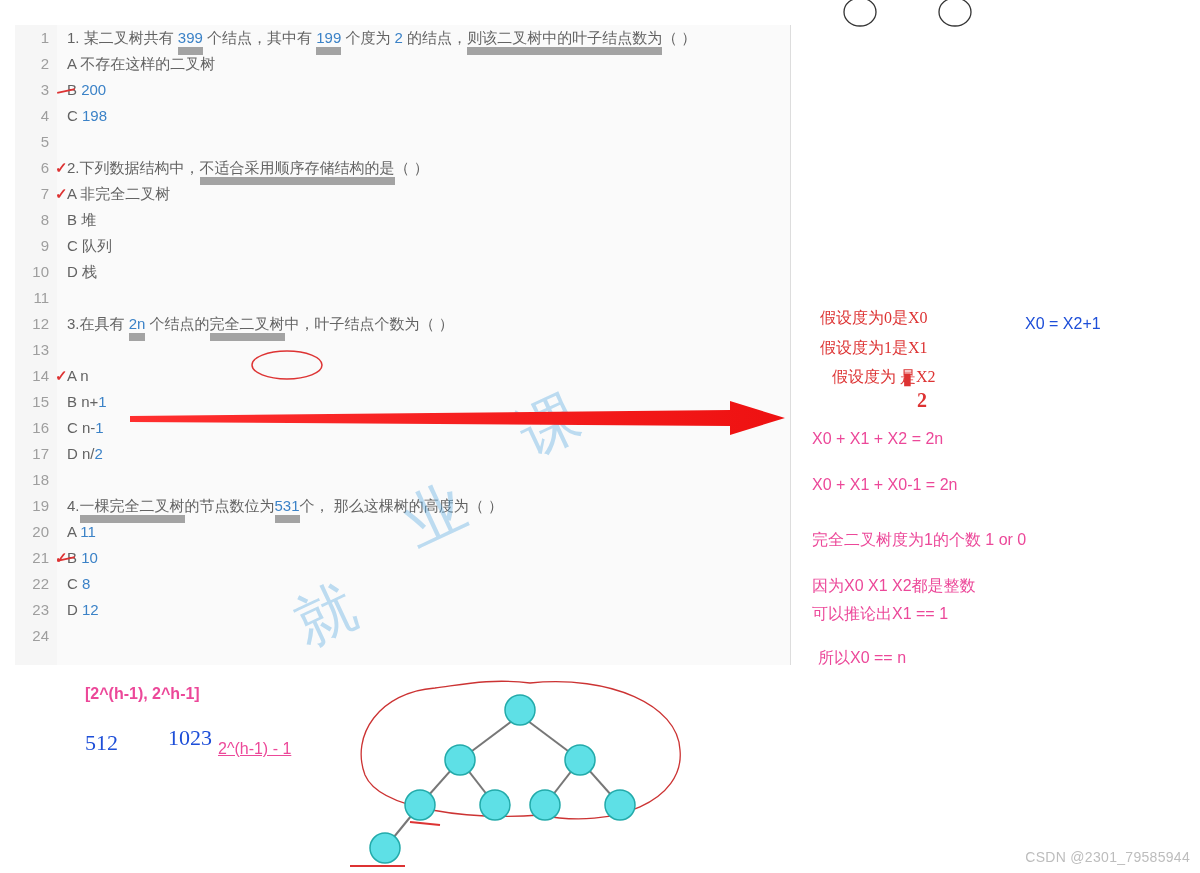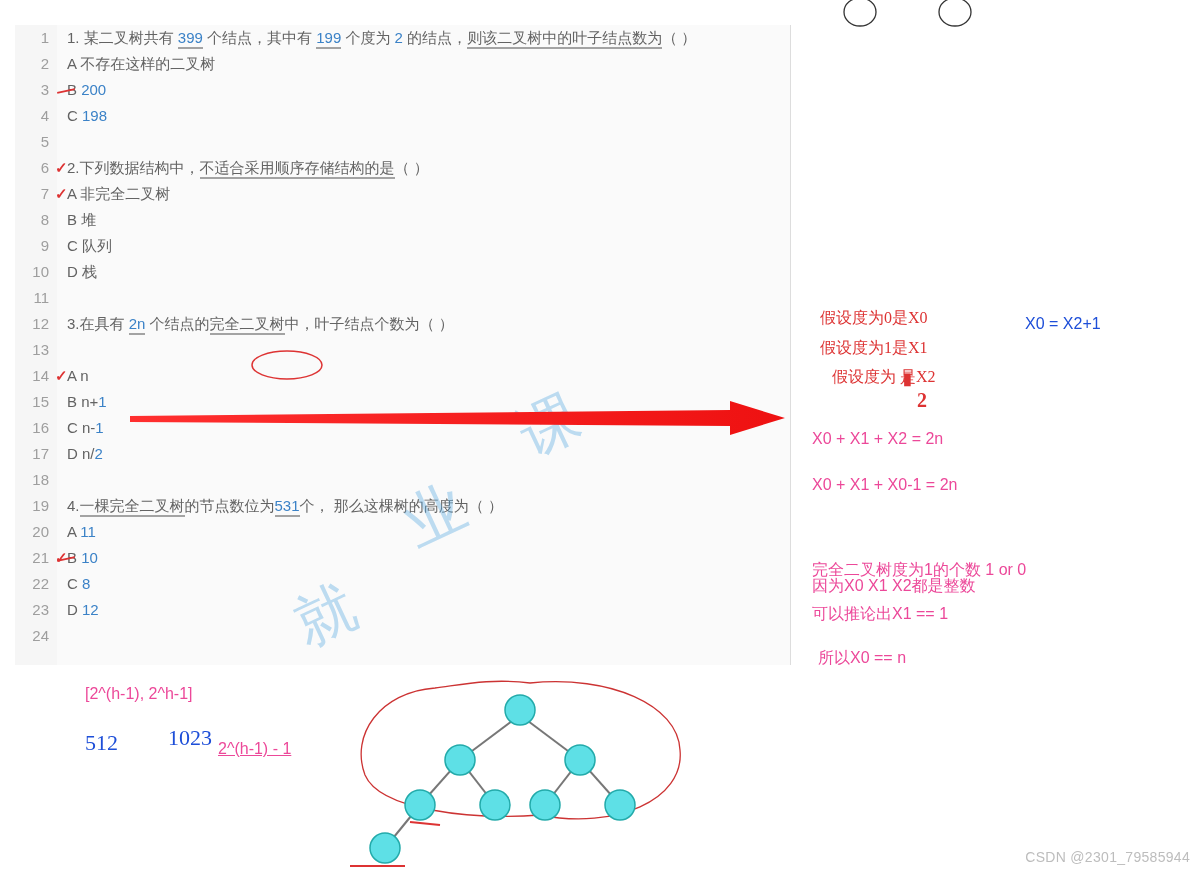--- a/index.html
+++ b/index.html
@@ -4,21 +4,21 @@
 <style>
   html,body{margin:0;padding:0;font-family:"Microsoft YaHei","PingFang SC",sans-serif;background:#fff;color:#333;}
   .page{position:relative;width:1200px;height:873px;}
   .codebox{position:absolute;left:15px;top:25px;width:775px;height:640px;border-right:1px solid #ddd;}
   .gutter{position:absolute;left:0;top:0;width:42px;height:100%;background:#f6f6f6;border-right:1px solid #e3e3e3;}
   .code{position:absolute;left:42px;top:0;right:0;height:100%;background:#fafafa;}
   .line{height:26px;line-height:26px;font-size:15px;color:#636363;white-space:pre;}
   .gutter .line{text-align:right;padding-right:8px;color:#9e9e9e;background:#f6f6f6;}
   .code .line{padding-left:10px;}
   .num{color:#3b82c7;}
-  .underline{border-bottom:2px solid #a3a3a3;display:inline-block;line-height:18px;}
+  .underline{border-bottom:8px solid #a3a3a3;display:inline-block;line-height:18px;}
   .tick{color:#d33;font-weight:bold;}
   .wm{position:absolute;pointer-events:none;color:#4aa3e0;opacity:.35;font-size:60px;transform:rotate(-25deg);font-weight:300;letter-spacing:2px;}
   .wm1{left:505px;top:360px;}
   .wm2{left:390px;top:450px;}
   .wm3{left:280px;top:550px;}
   .notes{position:absolute;left:820px;top:305px;font-size:16px;color:#d33;line-height:1.6;font-family:"Microsoft YaHei",sans-serif;}
   .notes div{margin-bottom:4px;font-family:Liberation Serif, serif;}
   .eqn{position:absolute;left:1025px;top:315px;color:#1d4ed8;font-size:16px;}
   .bottom-formula{position:absolute;color:#ec4899;font-size:16px;}
   .hand{position:absolute;color:#1d4ed8;font-family:"Comic Sans MS",cursive;font-size:22px;}
@@ -114,26 +114,26 @@
     <div style="position:relative;margin-left:12px;">
       <span>假设度为  是X2</span>
       <span style="position:absolute;left:71px;top:2px;color:#d33;font-weight:bold;">▮</span>
       <span style="position:absolute;left:85px;top:20px;color:#d33;font-size:20px;font-weight:bold;">2</span>
     </div>
   </div>
   <div class="eqn">X0 = X2+1</div>
 
   <div class="bottom-formula" style="left:812px;top:430px;">X0 + X1 + X2 = 2n</div>
   <div class="bottom-formula" style="left:812px;top:476px;">X0 + X1 + X0-1 = 2n</div>
-  <div class="bottom-formula" style="left:812px;top:560px;">完全二叉树度为1的个数 1 or 0</div>
+  <div class="bottom-formula" style="left:812px;top:530px;">完全二叉树度为1的个数 1 or 0</div>
   <div class="bottom-formula" style="left:812px;top:576px;">因为X0 X1 X2都是整数</div>
   <div class="bottom-formula" style="left:812px;top:604px;">可以推论出X1 == 1</div>
   <div class="bottom-formula" style="left:818px;top:648px;">所以X0 == n</div>
 
-  <div class="bottom-formula" style="left:85px;top:685px;">[2^(h-1), 2^h-1]</div>
+  <div class="bottom-formula" style="left:85px;top:685px;font-weight:bold;">[2^(h-1), 2^h-1]</div>
   <div class="bottom-formula" style="left:218px;top:740px;text-decoration:underline;">2^(h-1) - 1</div>
   <span class="hand" style="left:85px;top:730px;">512</span>
   <span class="hand" style="left:168px;top:725px;">1023</span>
 
   <svg style="left:330px;top:680px;width:380px;height:200px;">
 
     <path d="M105 8 C 50 12 20 55 35 95 C 50 130 140 140 210 135 C 285 150 355 120 350 70 C 348 25 280 -5 200 3 C 160 -2 130 5 105 8 Z" fill="none" stroke="#c33" stroke-width="1.3"></path>
 
     <g stroke="#777" stroke-width="2">
       <line x1="190" y1="35" x2="130" y2="80"></line>

